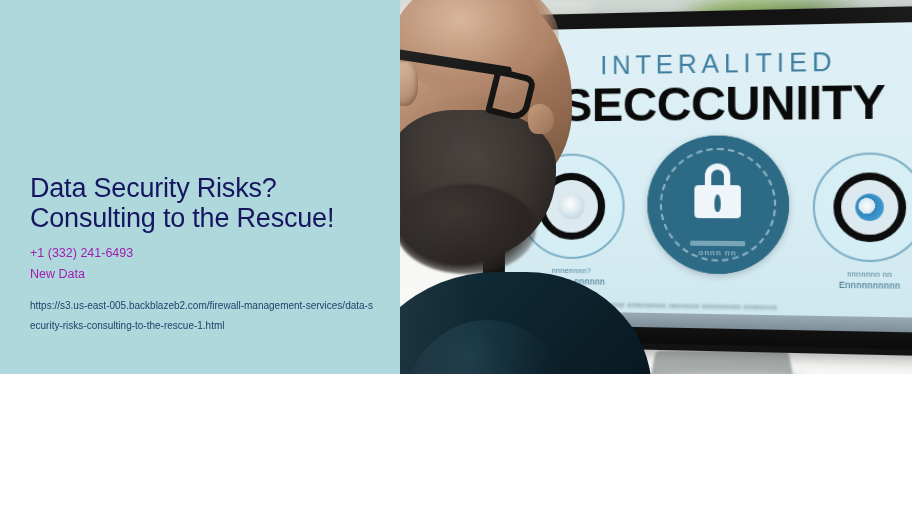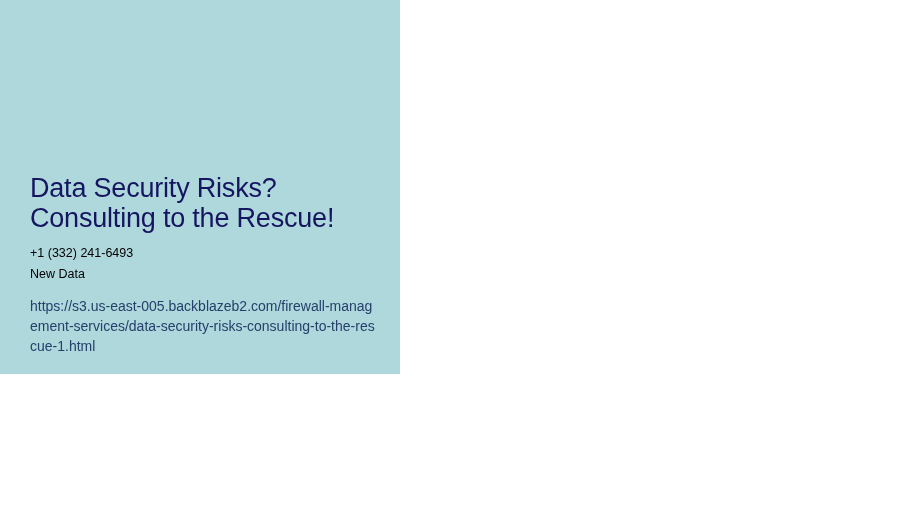--- a/index.html
+++ b/index.html
@@ -14,21 +14,20 @@
     overflow: hidden;
     font-family: "Liberation Sans", sans-serif;
   }
 
   .page {
     position: relative;
     width: 912px;
     height: 374px;
     display: flex;
     overflow: hidden;
-    flex-direction: column;
   }
 
   
   .left-panel {
     position: relative;
     width: 400px;
     height: 512px;
     background: #aed8dc;
     flex: 0 0 400px;
     box-sizing: border-box;
@@ -54,28 +53,28 @@
     font-size: 17px;
     line-height: 22px;
     font-weight: 400;
     color: #1b2f63;
     margin: 0 0 3px 0;
   }
 
   .contact-line {
     font-size: 12.5px;
     line-height: 21px;
-    color: #000000;
+    color: #a21caf;
     margin: 0;
     white-space: nowrap;
   }
 
   .url-block {
     margin-top: 11px;
-    font-size: 14px;
+    font-size: 10px;
     line-height: 20px;
     color: #26406b;
     width: 348px;
     word-break: break-all;
   }
 
   
   .photo-panel {
     position: relative;
     width: 512px;

